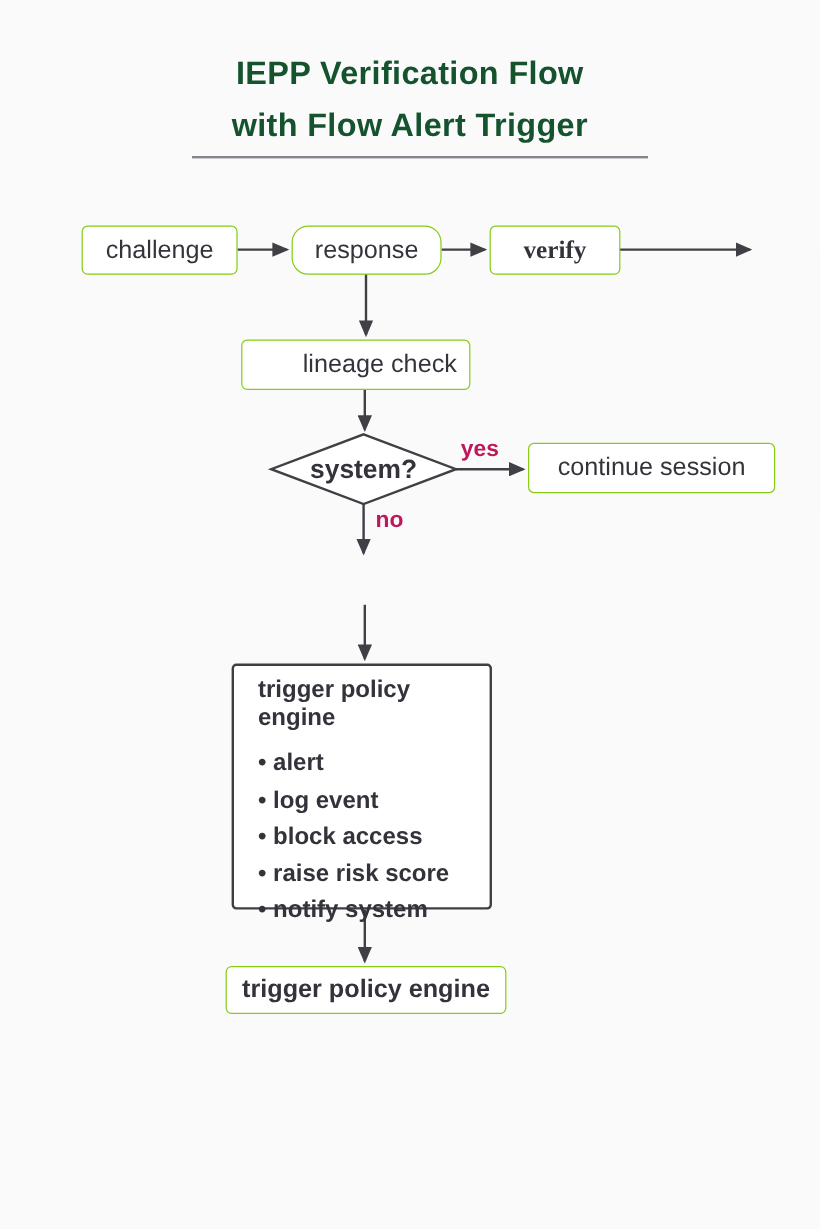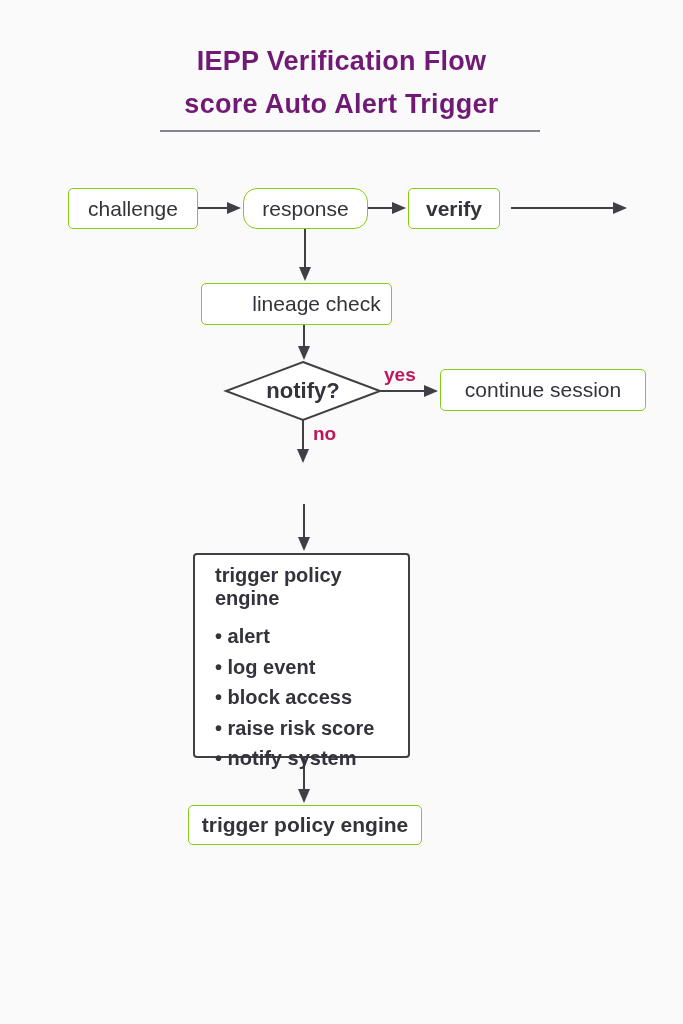--- a/index.html
+++ b/index.html
@@ -20,21 +20,21 @@
     border:1px solid #84cc16;
     border-radius:5px;
     display:flex; align-items:center; justify-content:center;
     font-size:21px;
     color:#33333b;
     white-space:nowrap;
   }
   .bold { font-weight:bold; }
   .title-line {
     position:absolute; left:0; width:683px; z-index:2;
-    text-align:center; font-size:27px; font-weight:bold; color:#701a75;
+    text-align:center; font-size:27px; font-weight:bold; color:#14532d;
     letter-spacing:0.3px;
   }
   .title-underline {
     position:absolute; z-index:2;
     height:2px; background:#85858b;
   }
   .edge-label {
     position:absolute; z-index:3;
     font-size:19px; font-weight:bold; color:#be185d;
   }
@@ -57,21 +57,21 @@
     font-size:20px; line-height:30.5px; color:#33333b; white-space:nowrap;
   }
   .bullet-list li::before { content:"• "; }
 </style>
 </head>
 <body>
 
 <div class="canvas">
 
   <div class="title-line" style="top:46px;">IEPP Verification Flow</div>
-  <div class="title-line" style="top:89px;">score Auto Alert Trigger</div>
+  <div class="title-line" style="top:89px;">with Flow Alert Trigger</div>
   <div class="title-underline" style="left:160px; top:130px; width:380px;"></div>
 
   <svg class="edges-layer" width="683" height="1024" viewBox="0 0 683 1024">
     <defs>
       <marker id="ah" markerUnits="userSpaceOnUse" markerWidth="14" markerHeight="12" refX="12" refY="6" orient="auto">
         <polygon points="0,0 14,6 0,12" fill="#3f3f46"></polygon>
       </marker>
     </defs>
     <g stroke="#3f3f46" stroke-width="2" fill="none">
       <line x1="198" y1="208" x2="239" y2="208" marker-end="url(#ah)"></line>
@@ -86,29 +86,29 @@
       <polygon points="303,362 380,391 303,420 226,391" fill="#ffffff"></polygon>
     </g>
   </svg>
 
   <div class="node" style="left:68px; top:188px; width:130px; height:41px;">
     <span>challenge</span>
   </div>
   <div class="node" style="left:243px; top:188px; width:125px; height:41px;border-radius:14px;">
     <span>response</span>
   </div>
-  <div class="node bold" style="left:408px; top:188px; width:92px; height:41px;">
+  <div class="node bold" style="left:408px; top:188px; width:109px; height:41px;font-family:Liberation Serif, serif;">
     <span>verify</span>
   </div>
 
   <div class="node" style="left:201px; top:283px; width:191px; height:42px;padding-left:40px;">
     <span>lineage check</span>
   </div>
 
-  <div class="diamond-label" style="left:226px; top:376px; width:154px; height:30px;">notify?</div>
+  <div class="diamond-label" style="left:226px; top:376px; width:154px; height:30px;">system?</div>
 
   <div class="edge-label" style="left:384px; top:364px;">yes</div>
   <div class="edge-label" style="left:313px; top:423px;">no</div>
 
   <div class="node" style="left:440px; top:369px; width:206px; height:42px;">
     <span>continue session</span>
   </div>
 
 
   <div class="group-node" style="left:193px; top:553px; width:217px; height:205px;">

